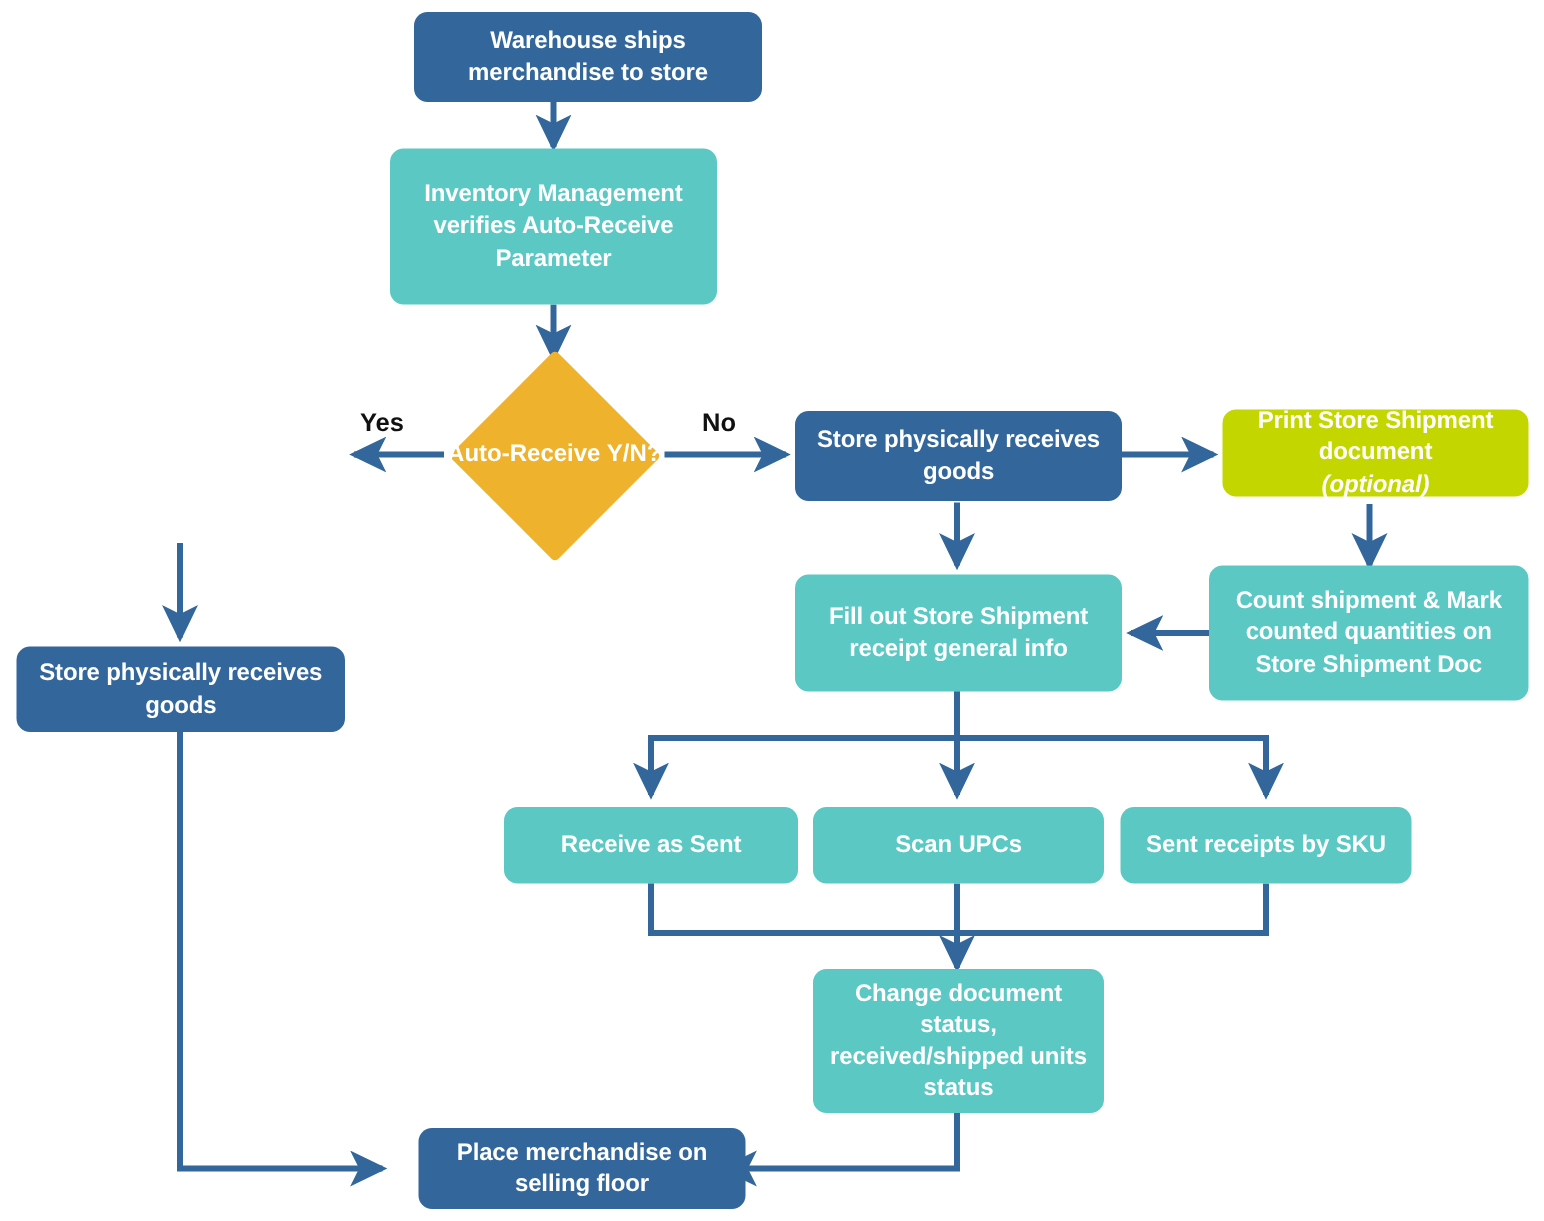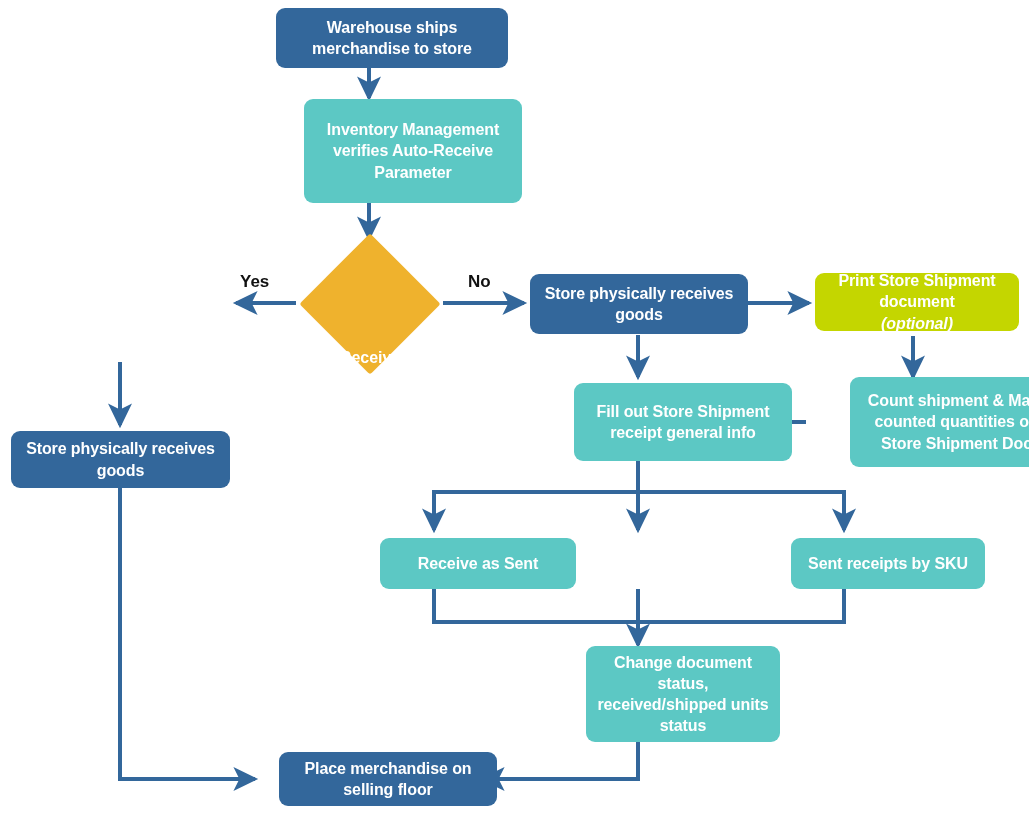--- a/index.html
+++ b/index.html
@@ -34,27 +34,27 @@
     font-size: 16px;
     line-height: 1.32;
     letter-spacing: -0.1px;
     border-radius: 9px;
     padding: 4px 8px;
     z-index: 3;
   }
   .node span { display: block; }
   .node .ital { font-style: italic; }
   .n-blue  { background: #33679B; }
-  .n-teal  { background: #5CC8C4; margin-left: 44px; }
+  .n-teal  { background: #5CC8C4; }
   .n-lime  { background: #C4D600; }
   .diamond {
     position: absolute;
     z-index: 3;
     display: flex;
-    align-items: flex-end;
+    align-items: center;
     justify-content: center;
   }
   .diamond .dshape {
     position: absolute;
     left: 50%;
     top: 50%;
     width: 100px;
     height: 100px;
     background: #EFB22D;
     transform: translate(-50%, -50%) rotate(45deg);
@@ -169,20 +169,23 @@
   </div>
 
   <div class="node n-teal" style="left:530px; top:383px; width:218px; height:78px;">
     <span>Fill out Store Shipment receipt general info</span>
   </div>
 
   <div class="node n-teal" style="left:336px; top:538px; width:196px; height:51px;">
     <span>Receive as Sent</span>
   </div>
 
+  <div class="node n-teal" style="left:542px; top:538px; width:194px; height:51px;">
+    <span>Scan UPCs</span>
+  </div>
 
   <div class="node n-teal" style="left:747px; top:538px; width:194px; height:51px;">
     <span>Sent receipts by SKU</span>
   </div>
 
   <div class="node n-teal" style="left:542px; top:646px; width:194px; height:96px;">
     <span>Change document status, received/shipped units status</span>
   </div>
 
   <div class="node n-blue" style="left:260px; top:752px; width:218px; height:54px;margin-left:19px;">

